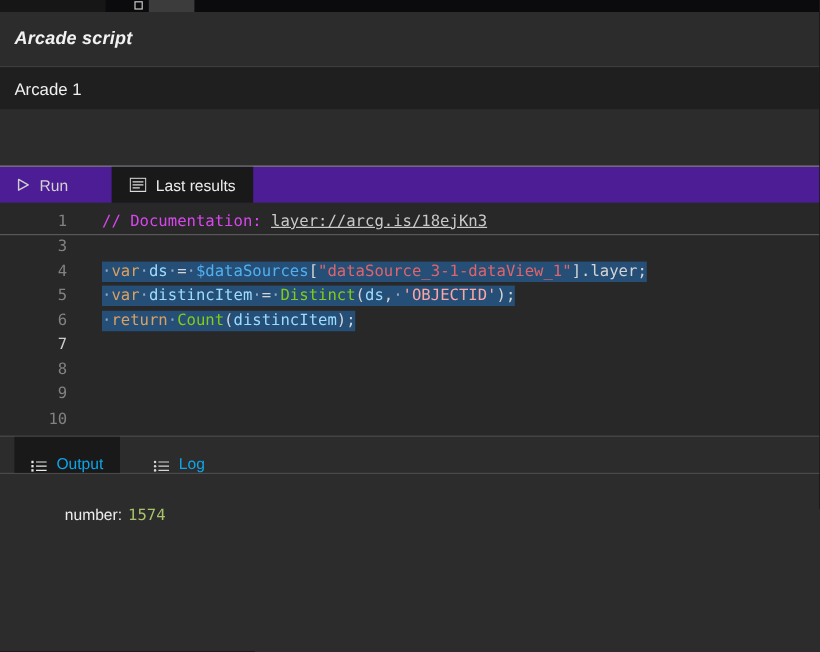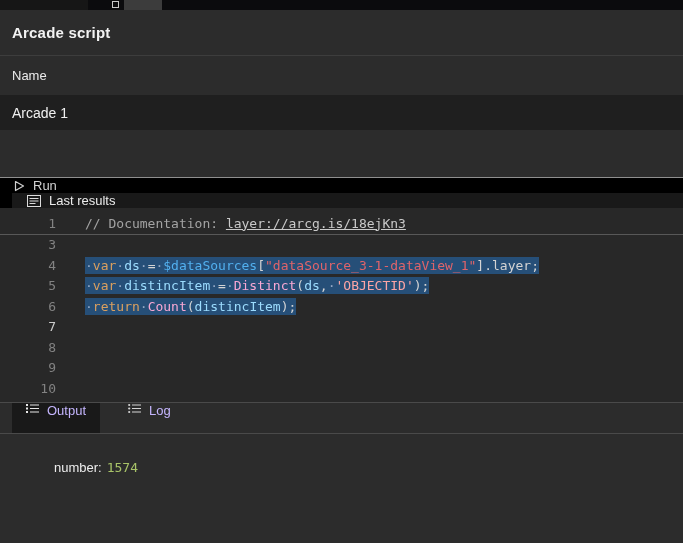--- a/index.html
+++ b/index.html
@@ -7,62 +7,62 @@
        font-family:"Liberation Sans",sans-serif;color:#e6e6e6;-webkit-font-smoothing:antialiased;}
 
   
   .titlebar{height:10px;background:#0b0b0d;position:relative;}
   .tb-frag1{position:absolute;left:0;top:0;width:88px;height:10px;background:#161616;}
   .tb-icon{position:absolute;left:112px;top:1px;width:7px;height:7px;border:1px solid #c9c9c9;box-sizing:border-box;}
   .tb-frag2{position:absolute;left:124px;top:0;width:38px;height:10px;background:#3c3c3c;}
 
   
   .header{height:45px;display:flex;align-items:center;padding:0 12px;border-bottom:1px solid #3d3d3d;}
-  .header-title{font-size:15px;font-weight:700;color:#f2f2f2;letter-spacing:.2px;}
+  .header-title{font-size:15px;font-weight:700;color:#f2f2f2;letter-spacing:.2px;font-style:italic;}
 
   
   .name-row{height:39px;display:flex;align-items:center;padding:0 12px;box-sizing:border-box;}
   .name-label{font-size:13px;color:#ececec;}
   .name-input{display:block;width:100%;height:35px;background:#1f1f1f;border:none;outline:none;
               padding:0 12px;box-sizing:border-box;font-size:14px;color:#f0f0f0;
               font-family:"Liberation Sans",sans-serif;}
 
   .spacer{height:47px;}
 
   
   .editor{border-top:1px solid #8f8f8f;}
-  .editor-toolbar{height:30px;display:flex;align-items:stretch;background:#000000;flex-direction:column;}
+  .editor-toolbar{height:30px;display:flex;align-items:stretch;background:#4c1d95;}
   .run-btn{display:flex;align-items:center;gap:8px;padding:0 14px;color:#d2d2d2;font-size:13px;cursor:pointer;}
   .lr-tab{display:flex;align-items:center;gap:8px;padding:0 15px;background:#191919;color:#ececec;
-          font-size:13px;margin-left:12px;cursor:pointer;}
+          font-size:13px;margin-left:22px;cursor:pointer;}
 
   .code{background:#282828;height:194px;box-sizing:border-box;padding-top:5px;overflow:hidden;
         font-family:"DejaVu Sans Mono",monospace;font-size:13px;}
   .code-row{display:flex;height:20.5px;align-items:center;}
   .code-row.divided{border-bottom:1px solid #585858;}
   .gutter{width:56px;flex:none;text-align:right;color:#828282;font-size:13px;}
   .gutter.active{color:#cdcdcd;}
   .code-text{padding-left:29px;white-space:pre;}
   .sel{background:#264f78;padding:1px 0;}
 
-  .tk-comment{color:#a3a3a3;}
+  .tk-comment{color:#d946ef;}
   .tk-link{color:#c9c9c9;text-decoration:underline;cursor:pointer;}
   .tk-kw{color:#dba05f;}
   .tk-id{color:#9cdcfe;}
   .tk-pu{color:#d4d4d4;}
   .tk-gl{color:#52b0ef;}
-  .tk-fn{color:#f9a8d4;}
+  .tk-fn{color:#84cc16;}
   .tk-s1{color:#e0646a;}
   .tk-s2{color:#fca5a5;text-align:center;}
   .tk-ws{color:#93a7c4;}
 
   
   .bottom-tabs{height:30px;border-top:1px solid #4a4a4a;border-bottom:1px solid #4a4a4a;
                display:flex;align-items:stretch;background:#2c2c2c;padding-left:12px;}
-  .btab{display:flex;align-items:flex-start;gap:8px;padding:0 14px;font-size:13px;color:#c4b5fd;cursor:pointer;}
+  .btab{display:flex;align-items:flex-end;gap:8px;padding:0 14px;font-size:13px;color:#0ea5e9;cursor:pointer;}
   .btab.active{background:#191919;}
   .btab + .btab{margin-left:14px;}
 
   
   .output-panel{height:109px;box-sizing:border-box;padding:26px 14px;font-size:13px;margin-left:40px;}
   .out-label{color:#ededed;}
   .out-value{color:#a8c368;margin-left:5px;font-family:"DejaVu Sans Mono",monospace;}
 
   svg{display:block;}
 </style>
@@ -74,23 +74,20 @@
   <div class="titlebar">
     <div class="tb-frag1"></div>
     <div class="tb-icon"></div>
     <div class="tb-frag2"></div>
   </div>
 
   <div class="header">
     <div class="header-title">Arcade script</div>
   </div>
 
-  <div class="name-row">
-    <span class="name-label">Name</span>
-  </div>
 
   <input class="name-input" type="text" value="Arcade 1" style="">
 
   <div class="spacer"></div>
 
   <div class="editor">
     <div class="editor-toolbar">
       <div class="run-btn">
         <span>
           <svg width="11" height="12" viewBox="0 0 11 12">

